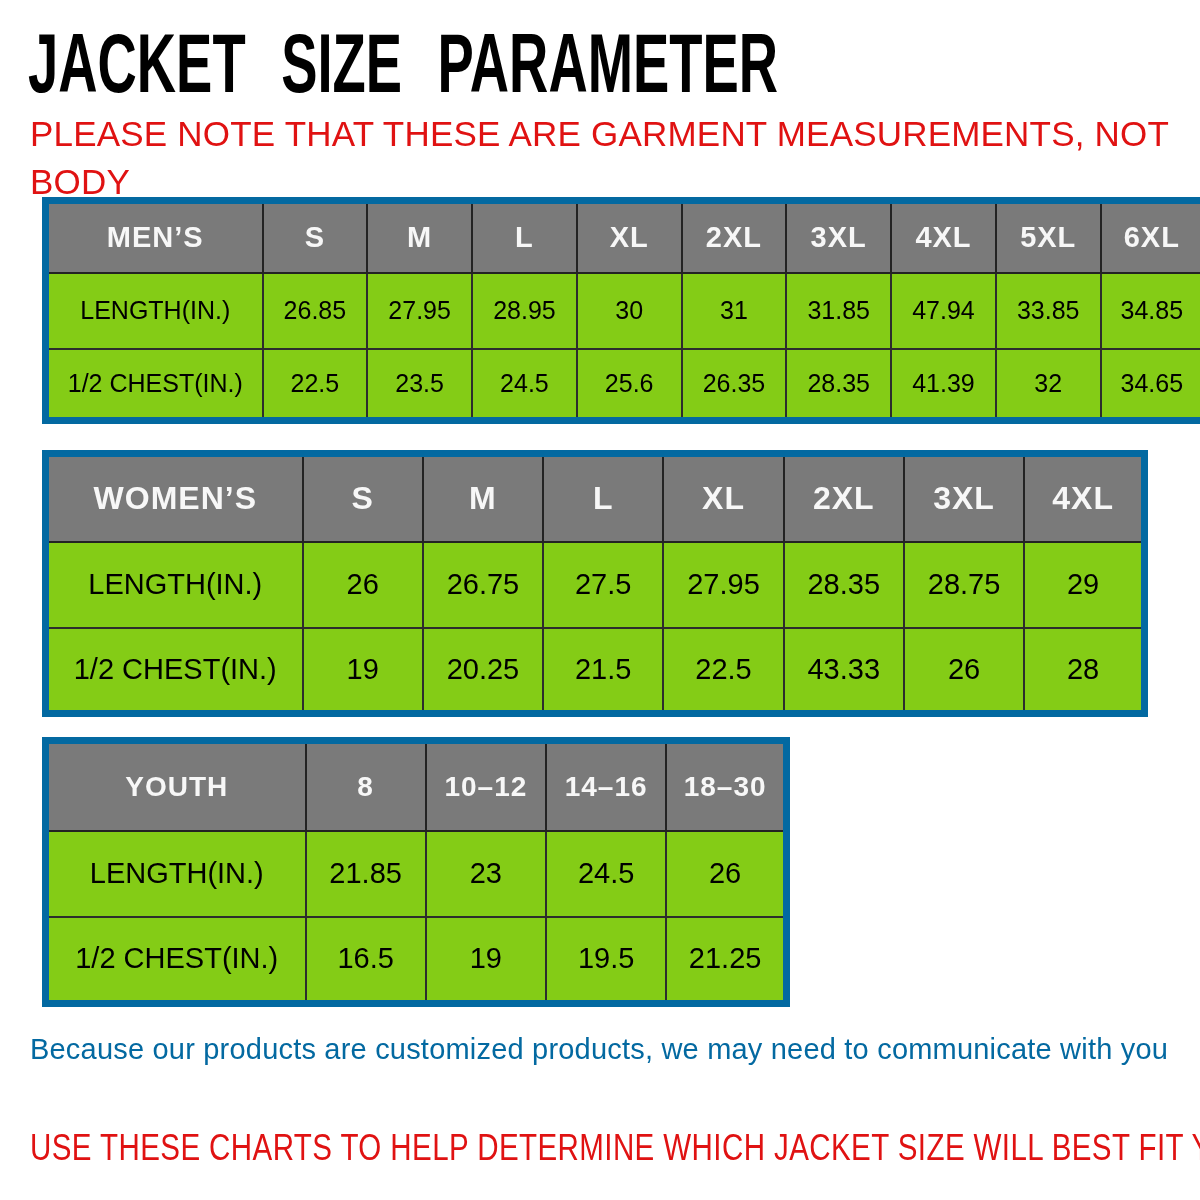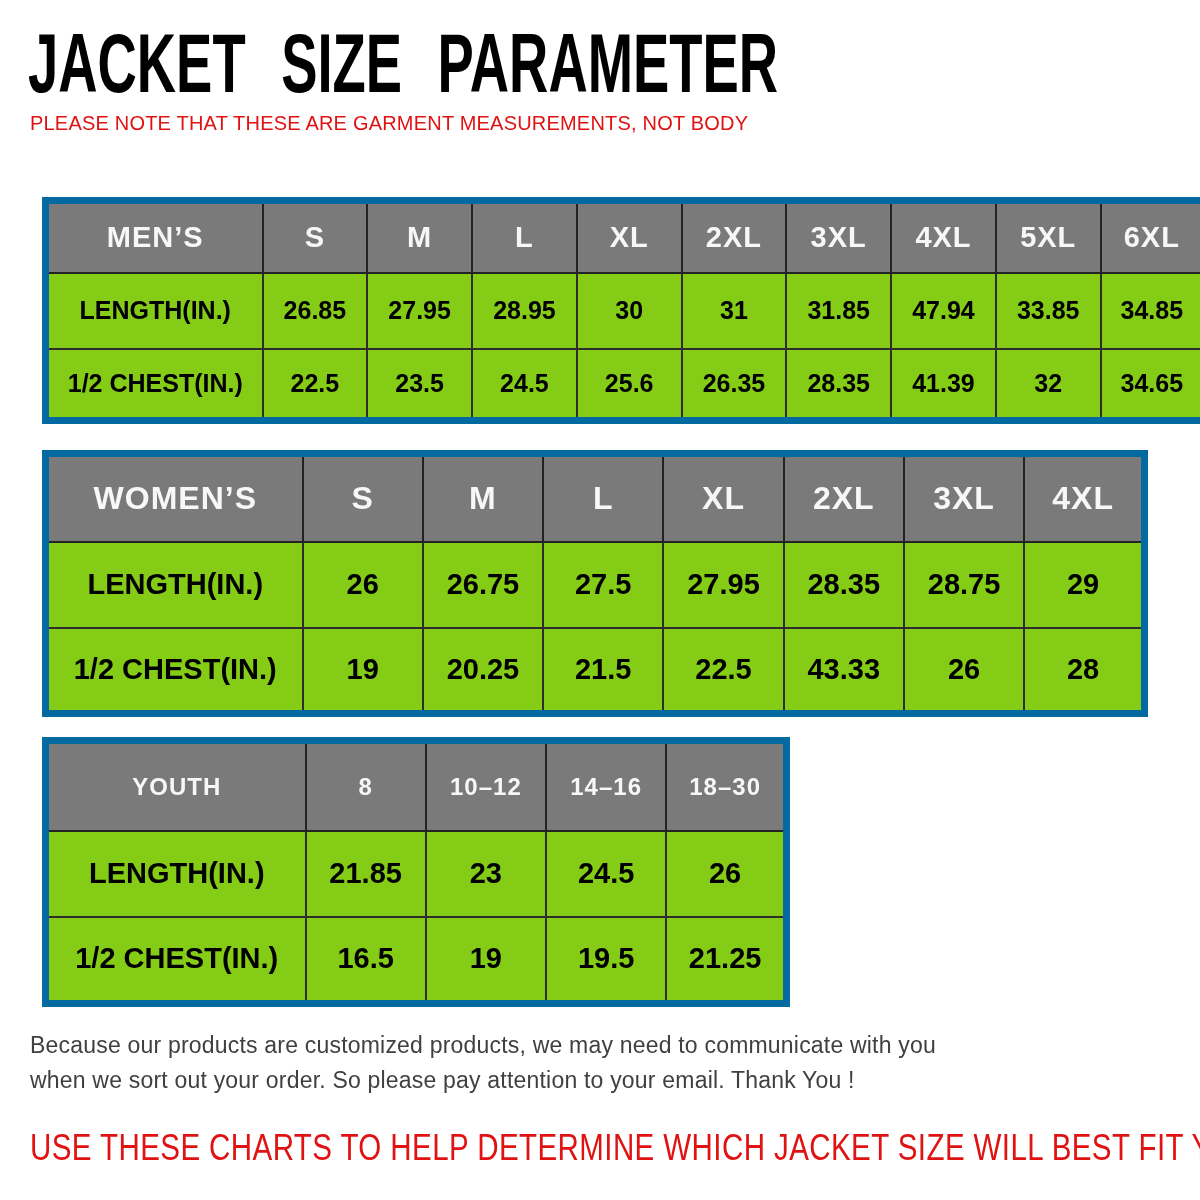--- a/index.html
+++ b/index.html
@@ -16,43 +16,43 @@
     position: absolute; left: 28px; top: 22px;
     font-size: 80px; font-weight: 700; line-height: 1;
     letter-spacing: 0px; word-spacing: 30px;
     transform: scale(0.68, 1.04); transform-origin: left top;
     white-space: nowrap; color: #000;
   }
 
   
   .note {
     position: absolute; left: 30px; top: 110px;
-    color: #e01212; font-size: 20px; font-weight: 400;
+    color: #e01212; font-size: 35px; font-weight: 400;
     line-height: 1.38; letter-spacing: 0.2px;
   }
 
   
   table {
     position: absolute; left: 42px;
     border-collapse: collapse; table-layout: fixed;
     border: 7px solid #0369a1;
     background: #84cc16;
   }
   th, td {
     border: 2px solid #2d2d2d;
     text-align: center; vertical-align: middle;
     overflow: hidden; white-space: nowrap;
   }
   thead th {
     background: #7a7a7a; color: #f7f7f7;
     font-weight: 700; letter-spacing: 1px;
     border-color: #232323;
   }
-  td.rowlabel { font-weight: 700; }
-  td.val { font-weight: 700; }
+  td.rowlabel { font-weight: 400; }
+  td.val { font-weight: 400; }
 
   
   .t-mens { top: 197px; width: 1167px; }
   .t-mens thead tr { height: 72px; }
   .t-mens tbody tr:nth-child(1) { height: 76px; }
   .t-mens tbody tr:nth-child(2) { height: 72px; }
   .t-mens th:first-child { width: 217px; }
   .t-mens thead th { font-size: 29px; }
   .t-mens td { font-size: 25px; }
 
@@ -64,27 +64,27 @@
   .t-womens th:first-child { width: 257px; }
   .t-womens thead th { font-size: 32px; }
   .t-womens td { font-size: 29px; }
 
   
   .t-youth { top: 737px; width: 748px; }
   .t-youth thead tr { height: 90px; }
   .t-youth tbody tr:nth-child(1) { height: 86px; }
   .t-youth tbody tr:nth-child(2) { height: 87px; }
   .t-youth th:first-child { width: 260px; }
-  .t-youth thead th { font-size: 24px; }
+  .t-youth thead th { font-size: 28px; }
   .t-youth td { font-size: 29px; }
 
   
   .footer-para {
     position: absolute; left: 30px; top: 1028px; width: 1160px;
-    color: #404040; font-size: 23px; line-height: 1.5;
+    color: #0369a1; font-size: 29px; line-height: 1.5;
     letter-spacing: 0.2px;
   }
   .footer-use {
     position: absolute; left: 30px; top: 1127px;
     color: #e01212; font-size: 36px; font-weight: 400;
     transform: scale(0.82, 1); transform-origin: left top;
     white-space: nowrap; letter-spacing: 0.5px;
   }
 </style>
 </head>
@@ -199,16 +199,15 @@
         <td class="val">16.5</td>
         <td class="val">19</td>
         <td class="val">19.5</td>
         <td class="val">21.25</td>
       </tr>
     </tbody>
 </table>
 
 <div class="footer-para">
   <div>Because our products are customized products, we may need to communicate with you</div>
-  <div>when we sort out your order. So please pay attention to your email. Thank You !</div>
 </div>
 
 <div class="footer-use">USE THESE CHARTS TO HELP DETERMINE WHICH JACKET SIZE WILL BEST FIT YOU.</div>
 
 </body></html>

